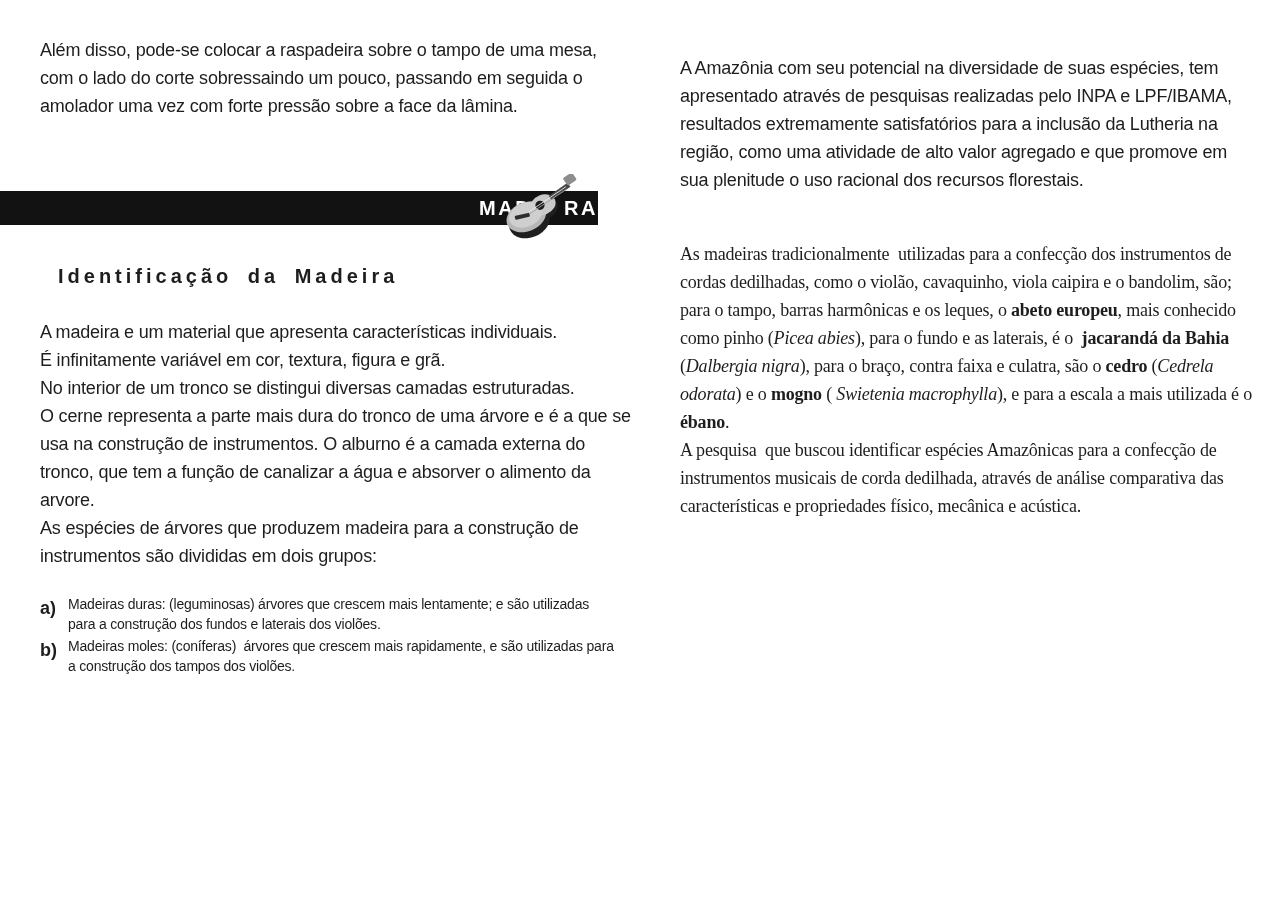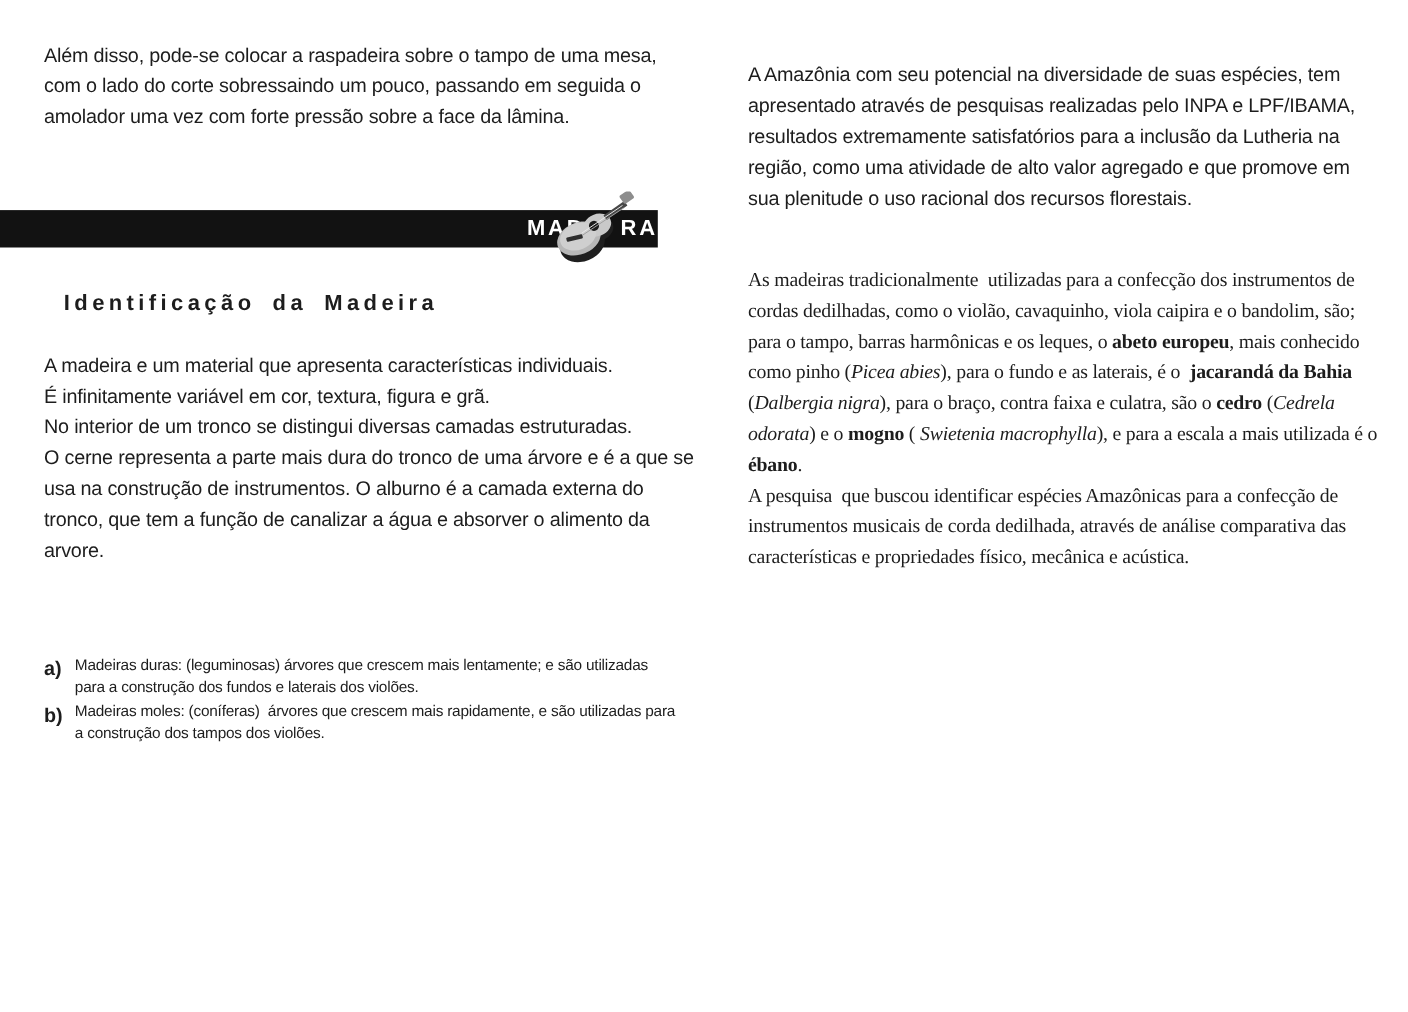--- a/index.html
+++ b/index.html
@@ -95,20 +95,21 @@
       </svg>
     </div>
 
     <h2 class="heading">Identificação da Madeira</h2>
 
     <div class="body-block">
       <p class="para">A madeira e um material que apresenta características individuais.</p>
       <p class="para">É infinitamente variável em cor, textura, figura e grã.</p>
       <p class="para">No interior de um tronco se distingui diversas camadas estruturadas.</p>
       <p class="para">O cerne representa a parte mais dura do tronco de uma árvore e é a que se usa na construção de instrumentos. O alburno é a camada externa do tronco, que tem a função de canalizar a água e absorver o alimento da arvore.</p>
+      <p class="para">As espécies de árvores que produzem madeira para a construção de instrumentos são divididas em dois grupos:</p>
     </div>
 
     <div class="list">
       <div class="list-item">
         <span class="list-marker">a)</span>
         <span class="list-text">Madeiras duras: (leguminosas) árvores que crescem mais lentamente; e são utilizadas para a construção dos fundos e laterais dos violões.</span>
       </div>
       <div class="list-item">
         <span class="list-marker">b)</span>
         <span class="list-text">Madeiras moles: (coníferas)  árvores que crescem mais rapidamente, e são utilizadas para a construção dos tampos dos violões.</span>

